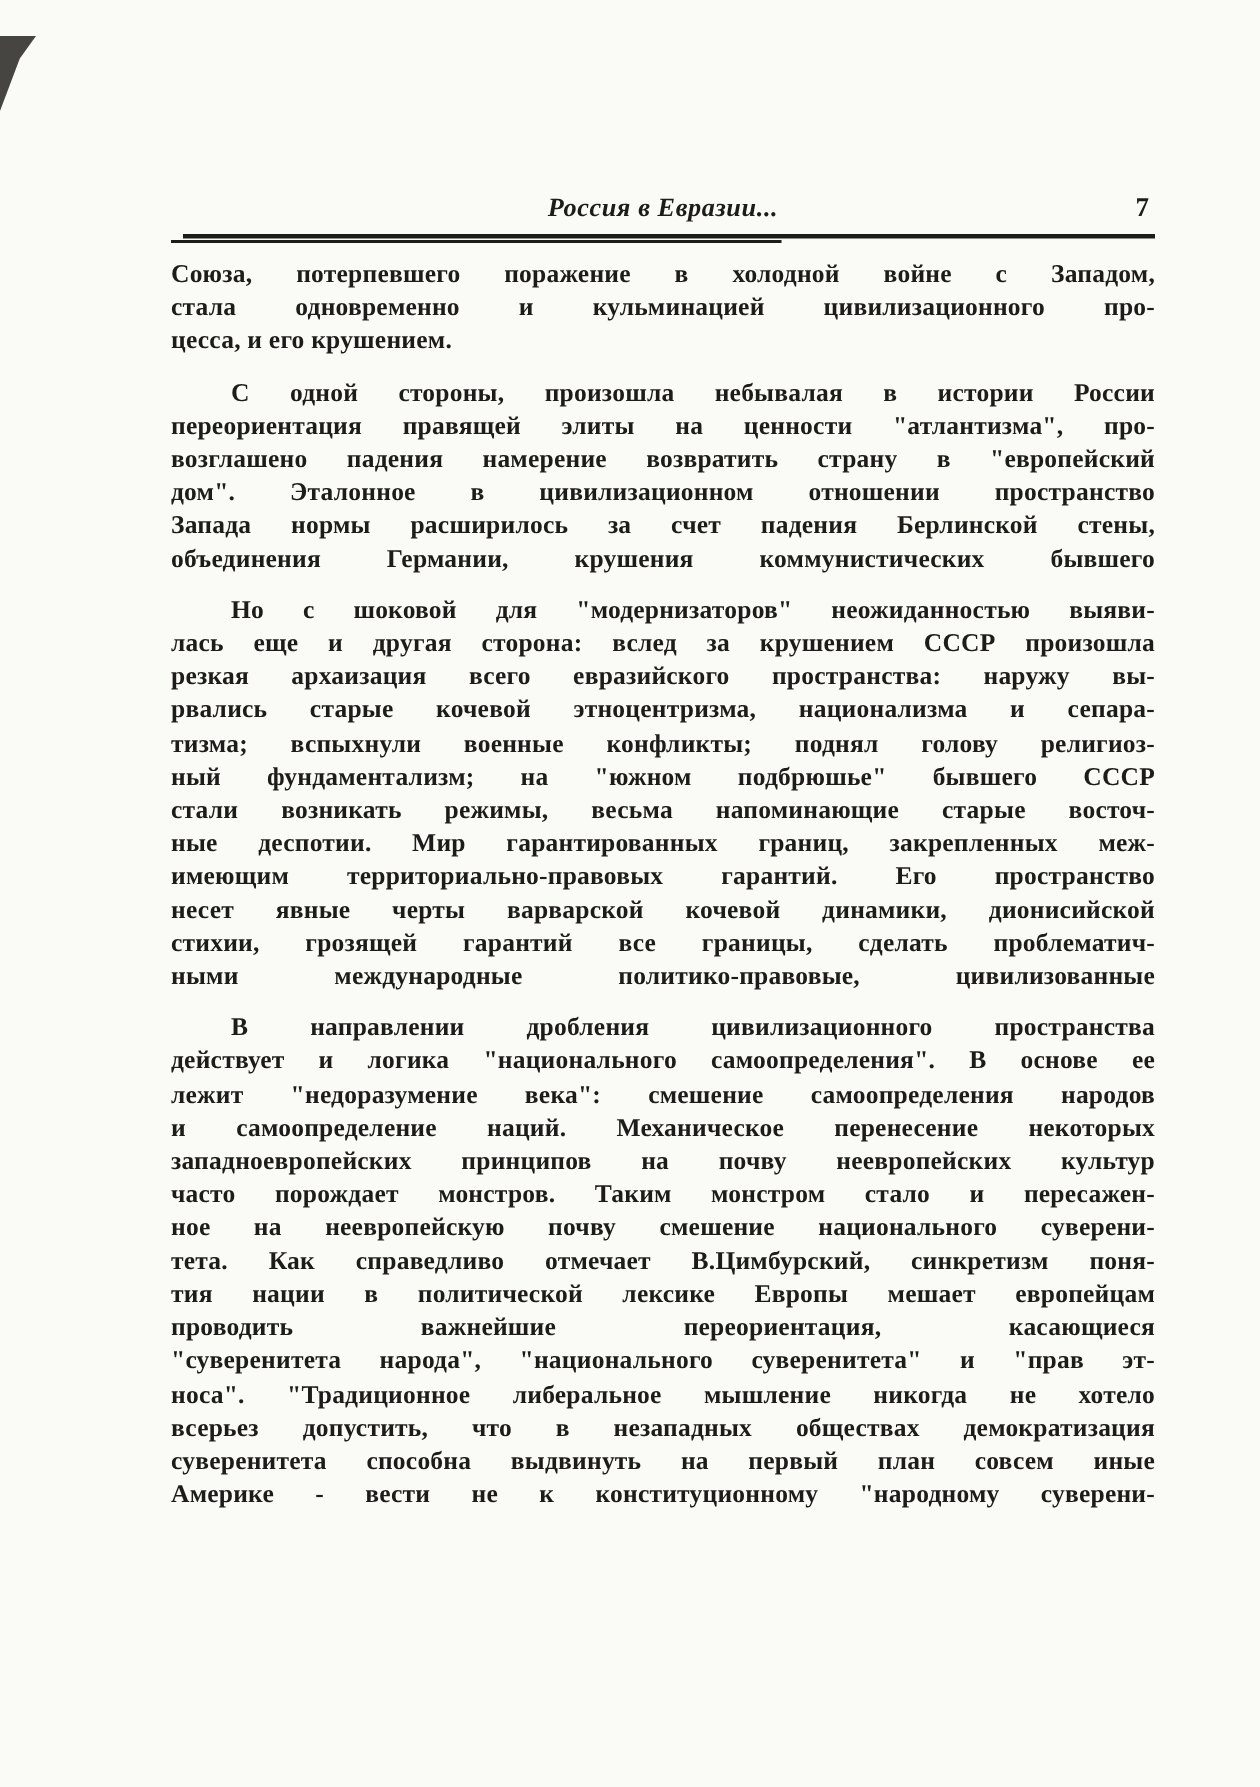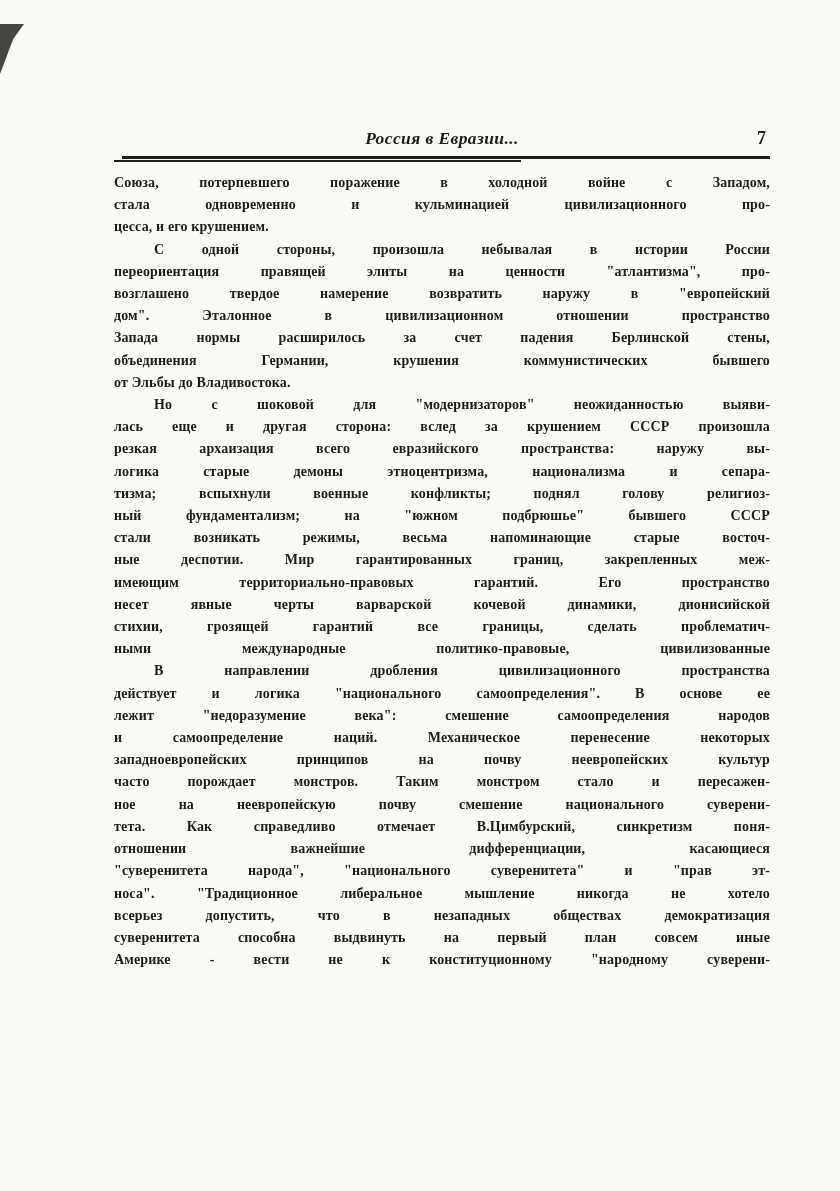--- a/index.html
+++ b/index.html
@@ -32,27 +32,27 @@
   .page-number {
     position:absolute; right:4px; top:0; font-style:normal; font-size:18px;
   }
 
   .rule { position:absolute; left:114px; top:156px; width:656px; height:7px; }
   .rule-a { position:absolute; left:8px;  top:0;   width:calc(100% - 8px); height:2.5px; background:var(--ink); }
   .rule-b { position:absolute; left:0;    top:3.5px; width:62%;            height:2px;   background:var(--ink); }
 
   .body-text {
     position:absolute; left:114px; top:172px; width:656px;
-    font-size:14px; line-height:22.2px; font-weight:600;
+    font-size:17px; line-height:22.2px; font-weight:600;
     letter-spacing:0.15px;
   }
   .paragraph { margin:0; }
   .line { text-align:justify; text-align-last:justify; white-space:normal; }
   .line-end { text-align-last:left; }
-  .line-indent { text-indent:40px; }
+  .line-indent { text-indent:40px;margin-top:12px; }
 </style>
 </head>
 <body>
 
 <div class="page">
 
   <div class="artifact"></div>
 
   <div class="header">
     <div class="running-title">Россия в Евразии...</div>
@@ -66,50 +66,50 @@
 
   <div class="body-text">
       <div class="paragraph">
         <div class="line">Союза, потерпевшего поражение в холодной войне с Западом,</div>
         <div class="line">стала одновременно и кульминацией цивилизационного про-</div>
         <div class="line line-end">цесса, и его крушением.</div>
       </div>
       <div class="paragraph">
         <div class="line line-indent">С одной стороны, произошла небывалая в истории России</div>
         <div class="line">переориентация правящей элиты на ценности "атлантизма", про-</div>
-        <div class="line">возглашено твердое намерение возвратить наружу в "европейский</div>
+        <div class="line">возглашено падения намерение возвратить страну в "европейский</div>
         <div class="line">дом". Эталонное в цивилизационном отношении пространство</div>
         <div class="line">Запада нормы расширилось за счет падения Берлинской стены,</div>
         <div class="line">объединения Германии, крушения коммунистических бывшего</div>
-        <div class="line line-end">от Эльбы до Владивостока.</div>
       </div>
       <div class="paragraph">
         <div class="line line-indent">Но с шоковой для "модернизаторов" неожиданностью выяви-</div>
         <div class="line">лась еще и другая сторона: вслед за крушением СССР произошла</div>
         <div class="line">резкая архаизация всего евразийского пространства: наружу вы-</div>
-        <div class="line">логика старые демоны этноцентризма, национализма и сепара-</div>
+        <div class="line">рвались старые кочевой этноцентризма, национализма и сепара-</div>
         <div class="line">тизма; вспыхнули военные конфликты; поднял голову религиоз-</div>
         <div class="line">ный фундаментализм; на "южном подбрюшье" бывшего СССР</div>
         <div class="line">стали возникать режимы, весьма напоминающие старые восточ-</div>
         <div class="line">ные деспотии. Мир гарантированных границ, закрепленных меж-</div>
         <div class="line">имеющим территориально-правовых гарантий. Его пространство</div>
         <div class="line">несет явные черты варварской кочевой динамики, дионисийской</div>
         <div class="line">стихии, грозящей гарантий все границы, сделать проблематич-</div>
         <div class="line">ными международные политико-правовые, цивилизованные</div>
       </div>
       <div class="paragraph">
         <div class="line line-indent">В направлении дробления цивилизационного пространства</div>
         <div class="line">действует и логика "национального самоопределения". В основе ее</div>
         <div class="line">лежит "недоразумение века": смешение самоопределения народов</div>
         <div class="line">и самоопределение наций. Механическое перенесение некоторых</div>
         <div class="line">западноевропейских принципов на почву неевропейских культур</div>
         <div class="line">часто порождает монстров. Таким монстром стало и пересажен-</div>
         <div class="line">ное на неевропейскую почву смешение национального суверени-</div>
         <div class="line">тета. Как справедливо отмечает В.Цимбурский, синкретизм поня-</div>
-        <div class="line">отношении важнейшие дифференциации, касающиеся</div>
+        <div class="line">тия нации в политической лексике Европы мешает европейцам</div>
+        <div class="line">проводить важнейшие переориентация, касающиеся</div>
         <div class="line">"суверенитета народа", "национального суверенитета" и "прав эт-</div>
         <div class="line">носа". "Традиционное либеральное мышление никогда не хотело</div>
         <div class="line">всерьез допустить, что в незападных обществах демократизация</div>
         <div class="line">суверенитета способна выдвинуть на первый план совсем иные</div>
         <div class="line">Америке - вести не к конституционному "народному суверени-</div>
       </div>
     </div>
 
 </div>
 

